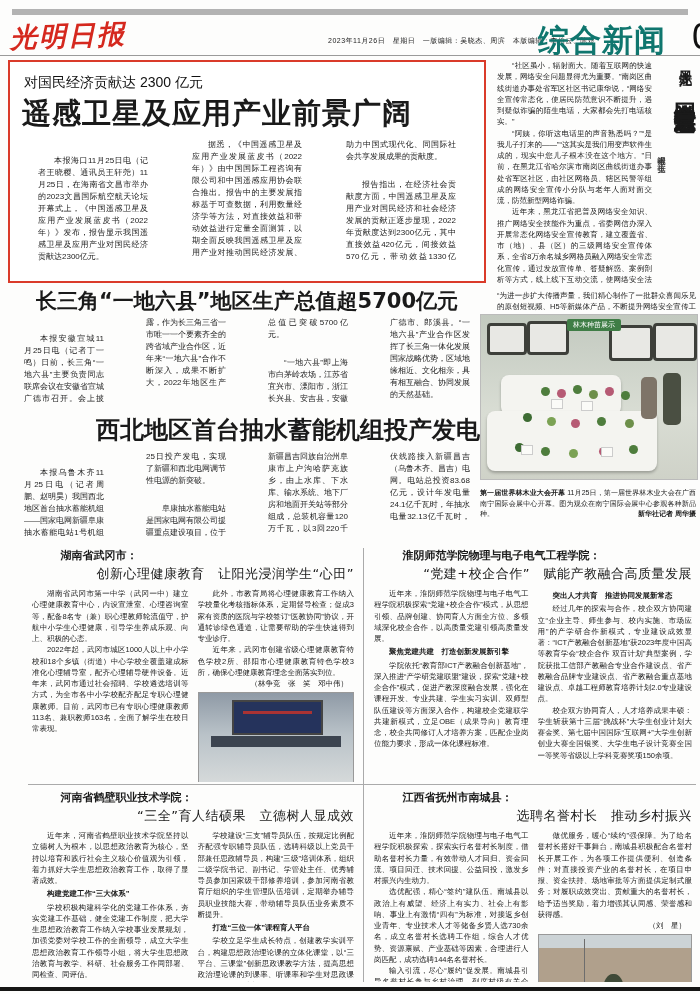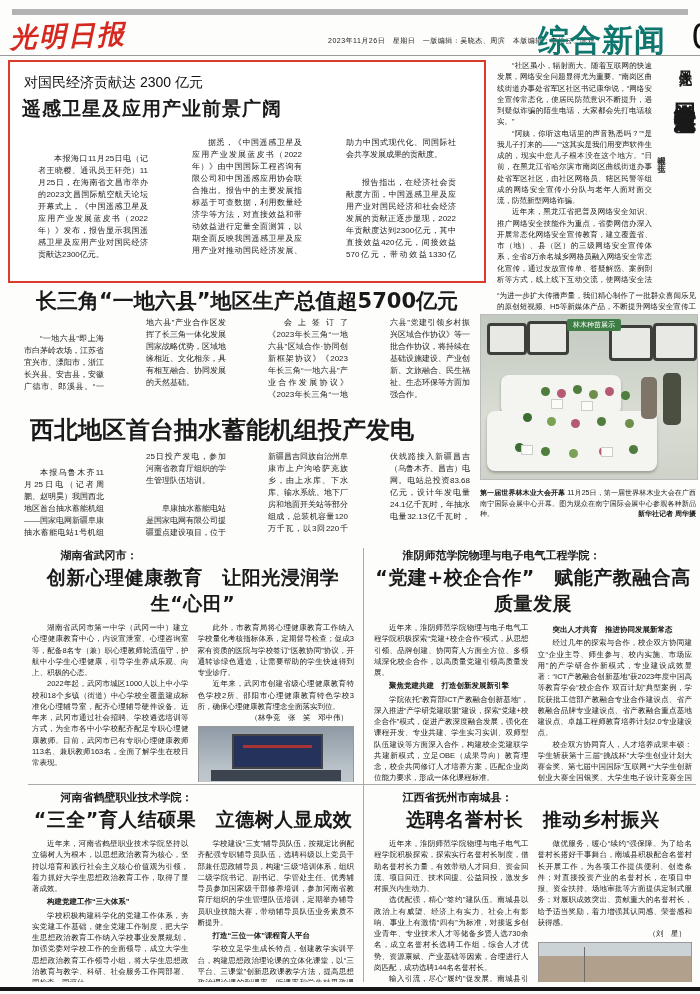--- a/index.html
+++ b/index.html
@@ -10,38 +10,38 @@
   #topbar{left:12px;top:9px;width:676px;height:6px;background:#b3b3b3;}
   #logo{left:10px;top:18px;font-family:"DejaVu Serif",serif;font-style:italic;font-weight:bold;
         font-size:27px;color:#d5281e;transform:rotate(-2deg);letter-spacing:2px;}
   #dateline{left:328px;top:36px;font-size:7px;color:#222;letter-spacing:.5px;}
   #section{left:538px;top:20px;font-size:31px;font-weight:900;color:#0f766e;letter-spacing:1px;}
   #pagenum{left:692px;top:16px;font-size:36px;color:#111;font-weight:400;}
   #mastrule{left:0;top:55px;width:700px;height:1px;background:#9a9a9a;}
   
   #leadbox{left:8px;top:60px;width:478px;height:223px;border:2px solid #da3b2a;padding:10px 12px 8px;box-sizing:border-box;background:#fff;}
   .lead-kick{font-size:14px;color:#111;margin:2px 0 6px 2px;}
-  .lead-head{font-size:19px;font-weight:900;letter-spacing:1px;margin:0 0 18px 0;line-height:1.1;font-family:"DejaVu Sans",sans-serif;}
+  .lead-head{font-size:29px;font-weight:900;letter-spacing:1px;margin:0 0 9px 0;line-height:1.1;font-family:"DejaVu Sans",sans-serif;}
   .body-cols{font-size:8px;line-height:1.5;text-align:justify;color:#222;}
   .body-cols p{margin:16px;text-indent:2em;}
   #lead-body{column-count:3;column-gap:12px;height:128px;overflow:hidden;}
   
   #hlj{left:497px;top:60px;width:199px;height:226px;display:flex;flex-direction:row;}
   #hlj-body{flex:1;font-size:7.5px;line-height:1.5;text-align:justify;overflow:hidden;}
   #hlj-body p{margin:0;text-indent:2em;}
   #hlj-byline{writing-mode:vertical-rl;font-size:8.5px;color:#333;margin:90px 2px 0 4px;}
   #hlj-headcol{writing-mode:vertical-rl;margin-left:4px;}
   .hlj-region{font-size:13px;font-weight:700;letter-spacing:2px;}
   .hlj-main{font-size:22px;font-weight:900;line-height:1.0;letter-spacing:1px;font-family:"DejaVu Sans",sans-serif;}
   #hlj-tail{left:497px;top:290px;width:199px;height:24px;font-size:7.5px;line-height:1.5;text-align:justify;overflow:hidden;}
   
   #yz-head{left:8px;top:287px;width:478px;text-align:center;font-size:21px;font-weight:900;font-family:"DejaVu Sans",sans-serif;}
   #yz-body{left:8px;top:317px;width:478px;height:93px;column-count:4;column-gap:10px;overflow:hidden;}
   
-  #nw-head{left:30px;top:414px;width:450px;font-size:24px;font-weight:900;font-family:"DejaVu Sans",sans-serif;}
+  #nw-head{left:30px;top:414px;width:450px;font-size:24px;font-weight:900;font-family:"DejaVu Sans",sans-serif;text-align:right;}
   #nw-body{left:8px;top:451px;width:478px;height:90px;column-count:4;column-gap:10px;overflow:hidden;}
   
   #expo{left:480px;top:314px;width:216px;height:164px;background:linear-gradient(#c2c9bf,#d9ddd4 60%,#cfd2c8);overflow:hidden;border:1px solid #bbb;}
   .frame{position:absolute;background:#e8e8e4;border:3px solid #3d3f3a;border-radius:4px;}
   #expo-sign{position:absolute;left:86px;top:4px;background:#3f7d46;color:#fff;font-size:7px;padding:1px 6px;border-radius:2px;}
   .tier{position:absolute;background:#f4f4f0;border-radius:8px;box-shadow:0 2px 3px rgba(0,0,0,.25);}
   #plants{position:absolute;left:60px;top:72px;width:9px;height:9px;border-radius:50%;background:#4e7d3d;
     box-shadow:16px 2px 0 #b65a74,32px -2px 0 #4e7d3d,48px 3px 0 #6d8f4a,64px 0 0 #b65a74,80px 4px 0 #4e7d3d,
     -18px 26px 0 #3d6b33,6px 30px 0 #7ba254,30px 32px 0 #b65a74,56px 30px 0 #4e7d3d,84px 32px 0 #6d8f4a,
     -26px 56px 0 #3d6b33,0px 60px 0 #4e7d3d,28px 62px 0 #7ba254,58px 60px 0 #b65a74,88px 58px 0 #4e7d3d;}
@@ -52,21 +52,21 @@
   .cap-credit{float:right;font-weight:700;}
   
   .vline{left:363px;top:548px;width:1px;height:434px;background:#aaa;}
   .hline{left:28px;top:784px;width:668px;height:1px;background:#aaa;}
   .quad{box-sizing:border-box;padding:2px 4px;overflow:hidden;}
   #q1{left:28px;top:546px;width:330px;height:236px;}
   #q2{left:370px;top:546px;width:326px;height:236px;}
   #q3{left:28px;top:788px;width:330px;height:194px;}
   #q4{left:370px;top:788px;width:326px;height:194px;}
   .q-kick{font-size:11px;font-weight:700;padding-left:2.6em;margin:0 0 2px 0;}
-  .q-head{text-align:center;font-size:19px;font-weight:700;margin:0 0 5px 0;font-family:"DejaVu Sans",sans-serif;letter-spacing:.5px;}
+  .q-head{text-align:right;font-size:13px;font-weight:400;margin:0 0 5px 0;font-family:"DejaVu Sans",sans-serif;letter-spacing:.5px;}
   .q-cols{display:flex;gap:9px;}
   .q-col{flex:1;font-size:7.5px;line-height:1.5;text-align:justify;overflow:hidden;}
   .q-col p{margin:0;text-indent:2em;}
   .q-col p.sub{font-weight:700;text-indent:2em;margin:2px 0;}
   .sig{text-align:right;text-indent:0 !important;padding-right:6px;}
   .pphoto{position:relative;margin-top:3px;border:1px solid #999;overflow:hidden;}
   
   #gym{height:92px;background:linear-gradient(#8f9aa6,#b9c2c8 45%,#d7dbdb);}
   #gym-screen{position:absolute;left:22%;top:7%;width:56%;height:34%;background:#25335c;border:2px solid #444;}
   #gym-screen div{position:absolute;left:10%;top:30%;width:80%;height:10%;background:#a33;}
@@ -110,28 +110,29 @@
     <div id="hlj-byline">本报记者　张士英</div>
     <div id="hlj-headcol">
       <span class="hlj-region">黑龙江：</span>
       <span class="hlj-main">网络安全宣传直达基层</span>
     </div>
   </div>
   <div class="abs" id="hlj-tail">“为进一步扩大传播声量，我们精心制作了一批群众喜闻乐见的原创短视频、H5等新媒体产品，不断提升网络安全宣传工作的针对性、实效性、影响力。”黑龙江省委网信办副主任庄成峰表示。</div>
 
   <div class="abs" id="yz-head">长三角“一地六县”地区生产总值超5700亿元</div>
   <div class="abs body-cols" id="yz-body">
+    <p>本报安徽宣城11月25日电（记者丁一鸣）日前，长三角“一地六县”主要负责同志联席会议在安徽省宣城广德市召开。会上披露，作为长三角三省一市唯一一个要素齐全的跨省域产业合作区，近年来“一地六县”合作不断深入，成果不断扩大，2022年地区生产总值已突破5700亿元。</p>
     <p>“一地六县”即上海市白茅岭农场，江苏省宜兴市、溧阳市，浙江长兴县、安吉县，安徽广德市、郎溪县。“一地六县”产业合作区发挥了长三角一体化发展国家战略优势，区域地缘相近、文化相亲，具有相互融合、协同发展的天然基础。</p>
     <p>会上签订了《2023年长三角“一地六县”区域合作·协同创新框架协议》《2023年长三角“一地六县”产业合作发展协议》《2023年长三角“一地六县”党建引领乡村振兴区域合作协议》等一批合作协议，将持续在基础设施建设、产业创新、文旅融合、民生福祉、生态环保等方面加强合作。</p>
 
   </div>
 
   <div class="abs" id="nw-head">西北地区首台抽水蓄能机组投产发电</div>
   <div class="abs body-cols" id="nw-body">
-    <p>本报乌鲁木齐11月25日电（记者周鹏、赵明昊）我国西北地区首台抽水蓄能机组——国家电网新疆阜康抽水蓄能电站1号机组25日投产发电，参加河南省教育厅组织的学生管理队伍培训。</p>
+    <p>本报乌鲁木齐11月25日电（记者周鹏、赵明昊）我国西北地区首台抽水蓄能机组——国家电网新疆阜康抽水蓄能电站1号机组25日投产发电，实现了新疆和西北电网调节性电源的新突破。</p>
     <p>阜康抽水蓄能电站是国家电网有限公司援疆重点建设项目，位于新疆昌吉回族自治州阜康市上户沟哈萨克族乡，由上水库、下水库、输水系统、地下厂房和地面开关站等部分组成，总装机容量120万千瓦，以3回220千伏线路接入新疆昌吉（乌鲁木齐、昌吉）电网。电站总投资83.68亿元，设计年发电量24.1亿千瓦时，年抽水电量32.13亿千瓦时，计划2024年全部投产发电。</p>
     <p>抽水蓄能电站是满足电力系统调节需求的重要方式。阜康抽水蓄能电站投运后，将成为西北区域电网的“超级充电宝”，为区域电网提供安全可靠、灵活高效、绿色清洁的电力保障。据预测，机组全部投运后每年可增发新能源26亿千瓦时，助推周边电力消纳达240万千瓦，可实现电能的合理消纳、时空互补，有力支撑新疆“风光水储一体化”大型综合能源基地建设。</p>
 
   </div>
 
   <div class="abs" id="expo">
     <div class="frame" style="left:6px;top:8px;width:34px;height:26px;"></div>
     <div class="frame" style="left:46px;top:6px;width:36px;height:28px;"></div>
     <div class="frame" style="left:128px;top:10px;width:38px;height:30px;"></div>
     <div class="frame" style="left:172px;top:8px;width:38px;height:32px;"></div>

